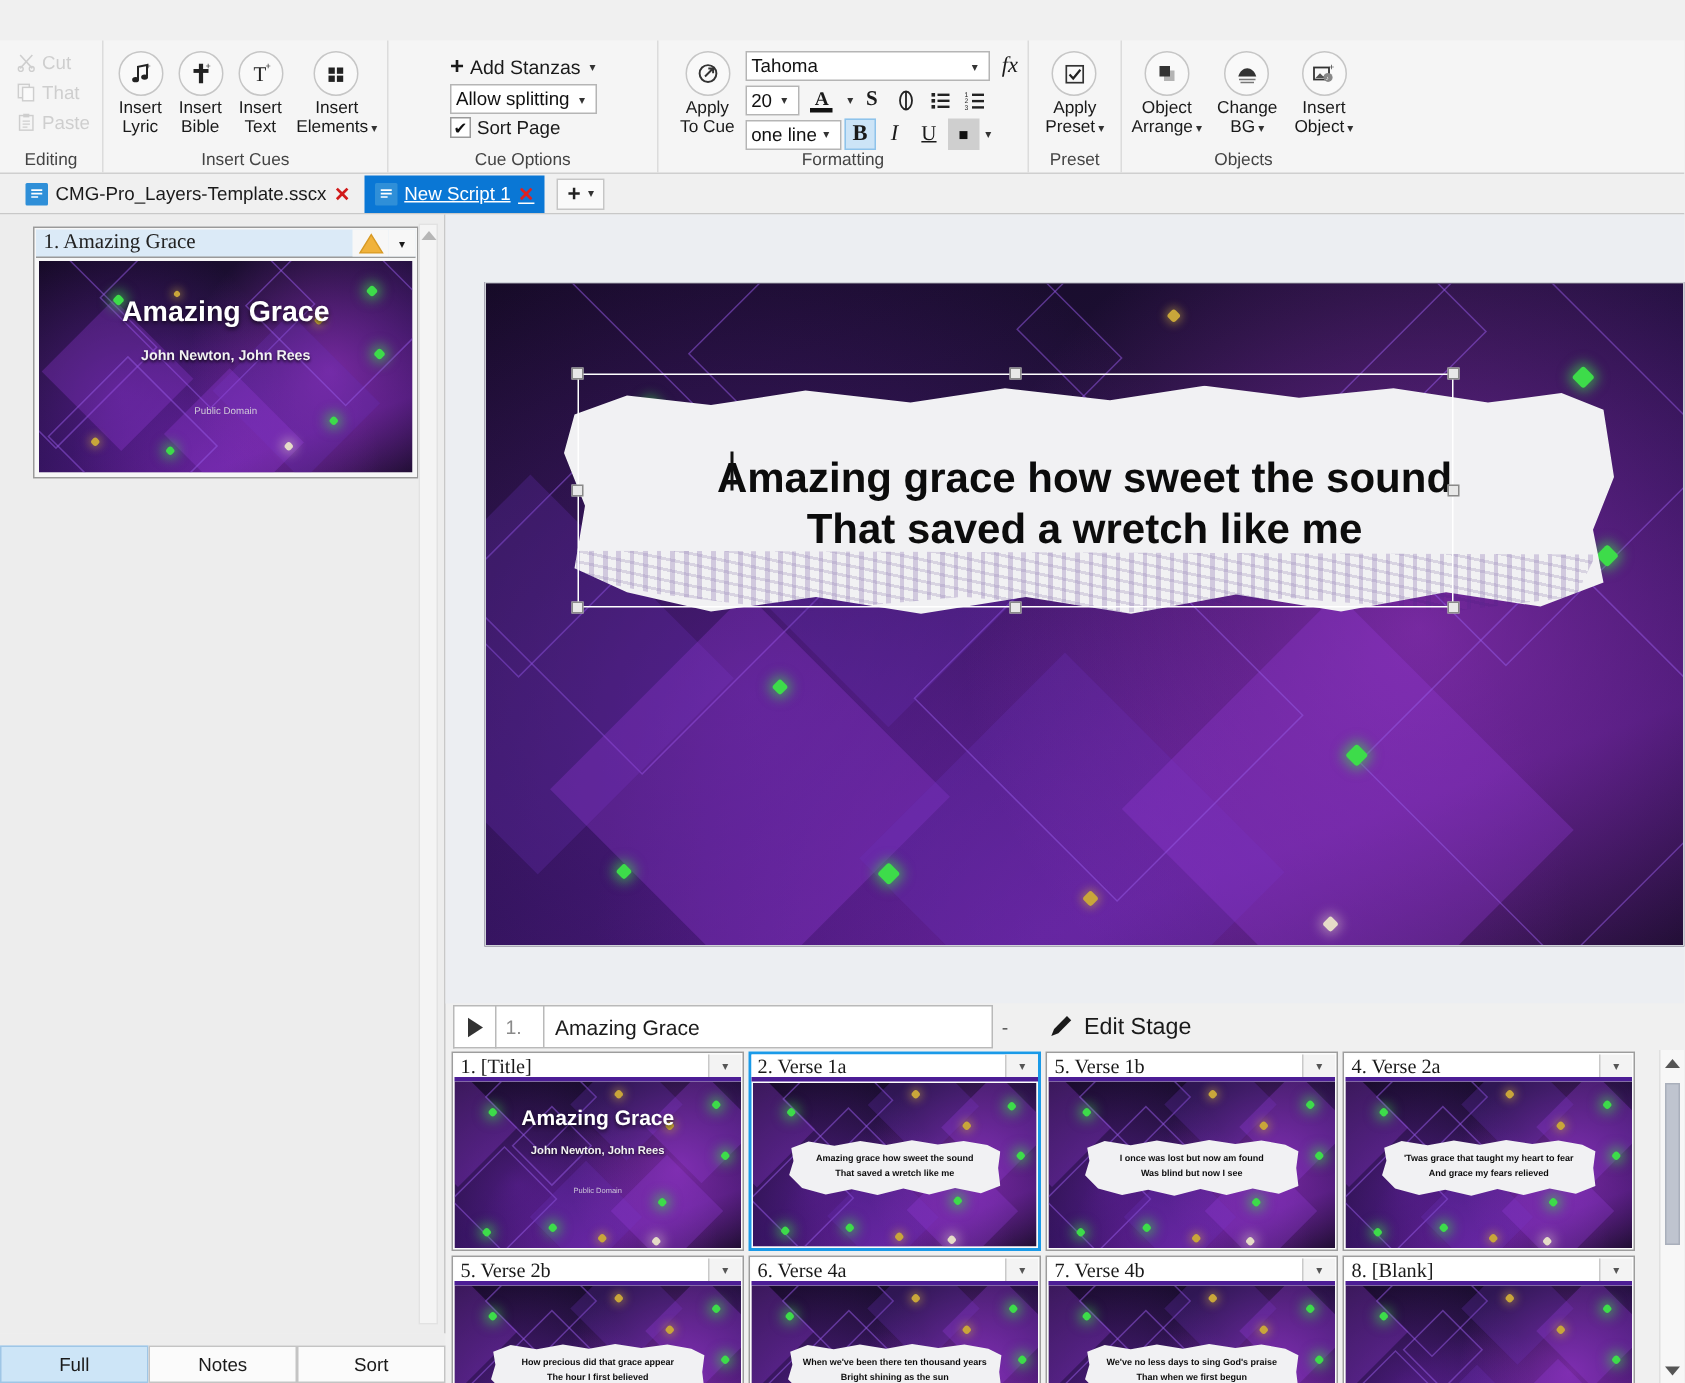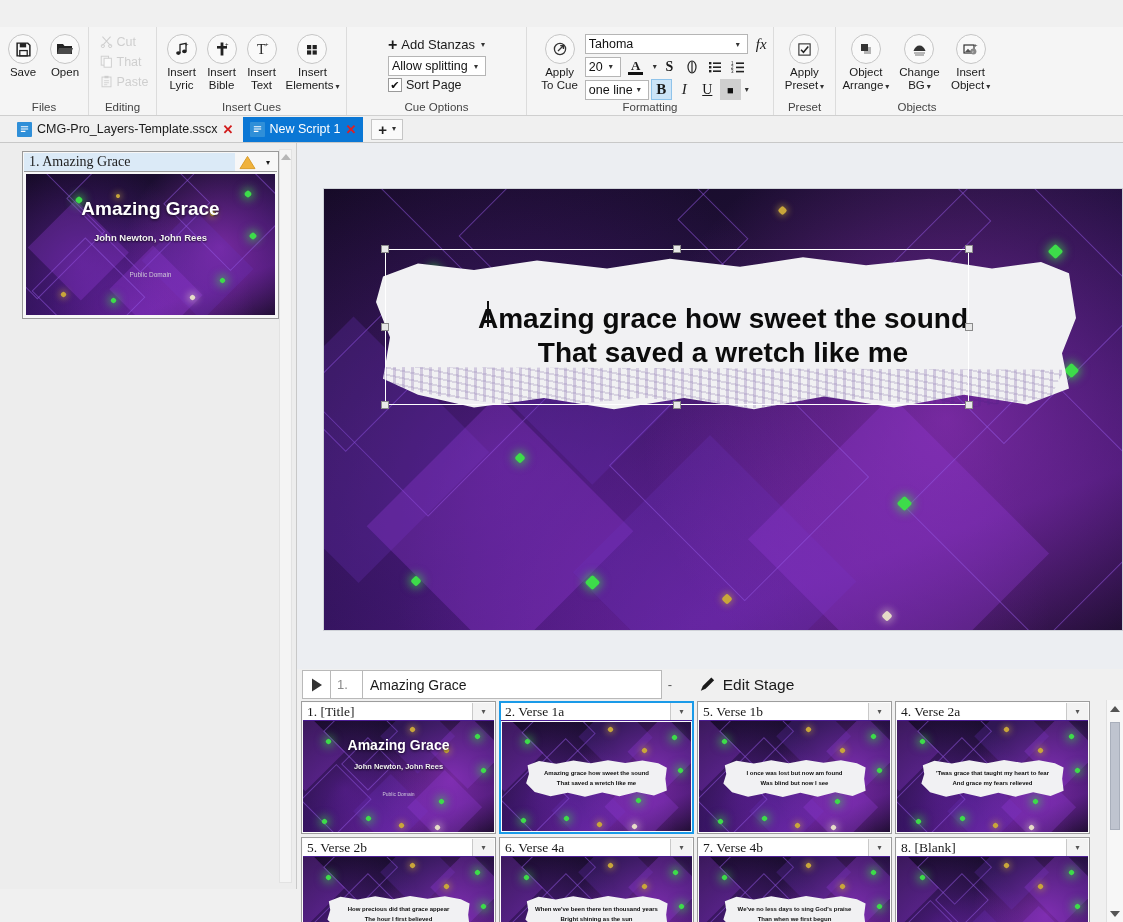--- a/index.html
+++ b/index.html
@@ -78,21 +78,21 @@
                display: flex; align-items: center; justify-content: center; font-size: 11px; color: #111; }
 
   
   .doc-tabs {
     position: absolute; top: 116px; left: 0; width: 1123px; height: 27px;
     background: #f0f0f0; border-bottom: 1px solid #c8c8c8;
     display: flex; align-items: center; padding-left: 10px; gap: 2px;
   }
   .dtab { display: flex; align-items: center; gap: 5px; height: 25px; padding: 0 7px;
           font-size: 12.5px; cursor: default; }
-  .dtab.active { background: #0a77d5; color: #ffffff; }
+  .dtab.active { background: #0a77d5; color: #ffffff; text-decoration: underline; }
   .dtab .xmark { color: #d11a1a; font-weight: bold; font-size: 13px; line-height: 1; }
   .dtab.active .xmark { color: #e02020; }
   .doc-icon { width: 15px; height: 15px; background: #2f8fd8; border-radius: 1px;
               display: flex; align-items: center; justify-content: center; }
   .addtab { display: flex; align-items: center; gap: 3px; border: 1px solid #c6c6c6; background: #fafafa;
             height: 21px; padding: 0 6px; margin-left: 6px; cursor: default; }
   .addtab .plus { font-size: 15px; font-weight: bold; color: #222; line-height: 1; }
 
   
   .left-panel {
@@ -168,21 +168,21 @@
   
   .grid-area { position: absolute; left: 300px; right: 0; bottom: 0; height: 222px;
                background: #f0f0f0; overflow: hidden; }
   .grid-inner { position: absolute; left: 0; top: 0; right: 17px; bottom: 0;
                 display: flex; flex-wrap: wrap; align-content: flex-start; }
   .cell { width: 198px; height: 136px; padding: 1px 2px 2px 1px; }
   .cell-inner { width: 100%; height: 100%; border: 1px solid #9d9d9d; background: #fcfcfc;
                 padding: 1px; position: relative; }
   .cell.sel .cell-inner { border: 2px solid #1a9ae8; padding: 0; }
   .cell-head { height: 18px; display: flex; align-items: center; background: #ffffff;
-               border-bottom: 1px solid #4c1d95; }
+               border-bottom: 3px solid #4c1d95; }
   .cell.sel .cell-head { background: #ffffff; }
   .cell-head .t { flex: 1; font-family: "Liberation Serif", serif; font-size: 13.5px; padding-left: 4px;
                   white-space: nowrap; overflow: hidden; }
   .cell-head .dd { width: 22px; height: 100%; border-left: 1px solid #c9c9c9; background: #f3f3f3;
                    display: flex; align-items: center; justify-content: center; font-size: 8px; color: #555; }
   .cell-thumb { position: absolute; left: 1px; right: 1px; top: 19px; bottom: 1px; overflow: hidden; }
 
   .grid-scroll { position: absolute; right: 0; top: 0; bottom: 0; width: 17px; background: #f7f7f7;
                  border-left: 1px solid #e0e0e0; }
   .grid-scroll .arw { width: 100%; height: 17px; display: flex; align-items: center; justify-content: center; }
@@ -194,44 +194,20 @@
   .sb-dn { border-left: 5px solid transparent; border-right: 5px solid transparent; border-top: 6px solid #555; }
 </style>
 </head>
 <body>
 
 <div id="app">
 
 
   <div class="ribbon">
 
-    <div class="rgroup" style="width:88px">
-      <div class="rgroup-body" style="gap:2px">
-        <div class="btn-big">
-          <span class="icon-circle">
-            <svg width="17" height="17" viewBox="0 0 16 16">
-                <path d="M2 2h10l2 2v10H2V2z" fill="none" stroke="#222" stroke-width="1.4"></path>
-                <rect x="4.5" y="2" width="6" height="4" fill="#222"></rect>
-                <rect x="4.5" y="9" width="7" height="5" fill="none" stroke="#222" stroke-width="1.2"></rect>
-              </svg>
-          </span>
-          <span class="lbl">Save</span>
-        </div>
-        <div class="btn-big">
-          <span class="icon-circle">
-            <svg width="18" height="16" viewBox="0 0 18 16">
-                <path d="M1 3h6l1.5 2H16v8H1V3z" fill="#222"></path>
-                <path d="M3 7h14l-2.2 6H1L3 7z" fill="#4a4a4a"></path>
-              </svg>
-          </span>
-          <span class="lbl">Open</span>
-        </div>
-      </div>
-      <div class="rgroup-title">Files</div>
-    </div>
 
     <div class="rgroup" style="width:68px">
       <div class="rgroup-body" style="flex-direction:column; gap:1px; align-items:flex-start; padding-left:3px">
         <div class="btn-small disabled">
           <svg width="13" height="13" viewBox="0 0 16 16">
               <path d="M3 2l10 11M13 2L3 13" stroke="#b0b0b0" stroke-width="1.3" fill="none"></path>
               <circle cx="3.5" cy="13.5" r="2" fill="none" stroke="#b0b0b0" stroke-width="1.2"></circle>
               <circle cx="12.5" cy="13.5" r="2" fill="none" stroke="#b0b0b0" stroke-width="1.2"></circle>
             </svg>
           <span class="lbl">Cut</span>
@@ -527,20 +503,31 @@
       </div>
     </div>
 
     <div class="left-scroll">
       <div class="up">
         <span class="sb-arrow sb-up" style="border-bottom-color:#b6b6b6"></span>
       </div>
     </div>
   </div>
 
+  <div class="bottom-tabs">
+    <div class="btab active">
+        <span>Full</span>
+      </div>
+    <div class="btab">
+        <span>Notes</span>
+      </div>
+    <div class="btab">
+        <span>Sort</span>
+      </div>
+  </div>
 
   <div class="main-area">
     <div class="stage-wrap">
 
       <div class="slide-bg">
         <div class="dia outline" style="left:-10%;top:2%;width:26%;height:48%"></div>
         <div class="dia outline" style="left:2%;top:26%;width:22%;height:40%"></div>
         <div class="dia fill2" style="left:-8%;top:38%;width:24%;height:42%"></div>
         <div class="dia outline" style="left:22%;top:-12%;width:26%;height:46%"></div>
         <div class="dia outline" style="left:50%;top:-18%;width:28%;height:50%"></div>

